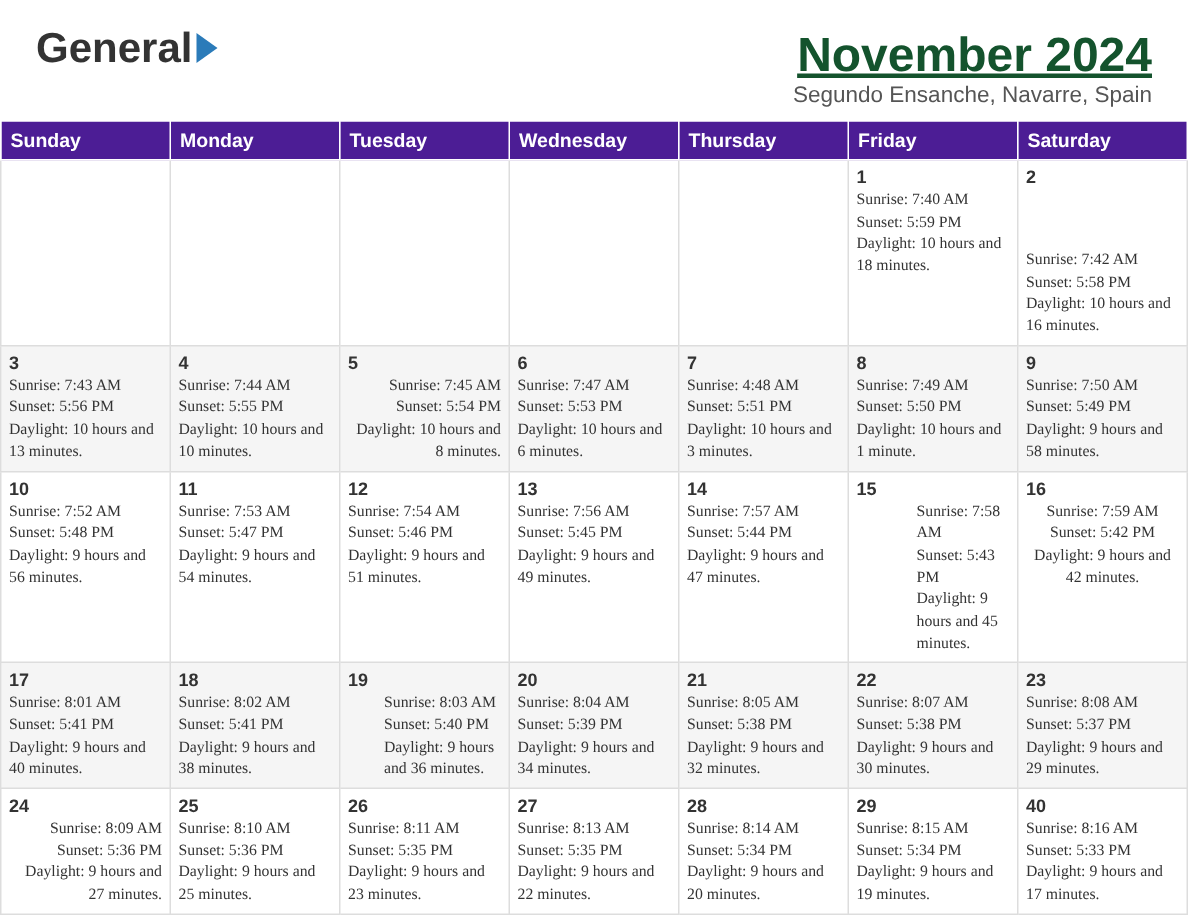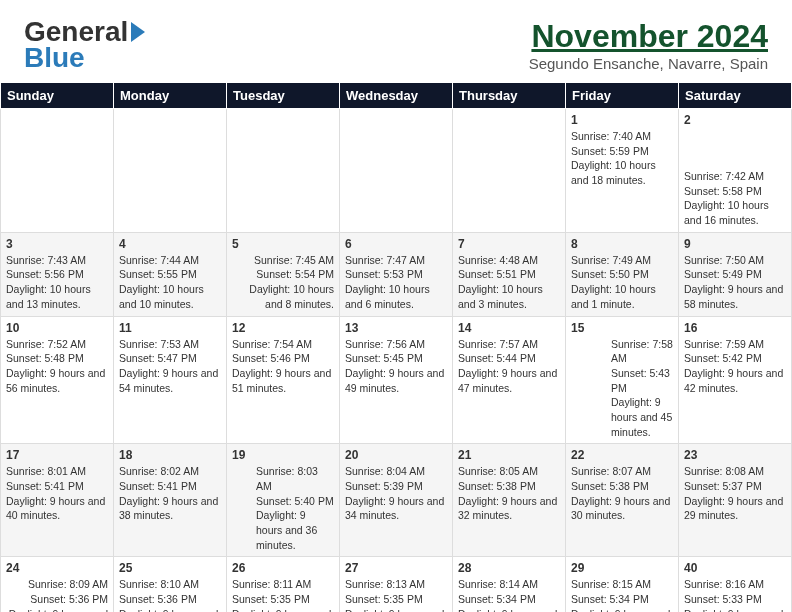--- a/index.html
+++ b/index.html
@@ -33,21 +33,21 @@
       font-size: 15px;
       font-weight: normal;
       color: #555;
     }
     .calendar {
       width: 100%;
       border-collapse: collapse;
       margin: 0;
     }
     .calendar th {
-      background: #0f172a;
+      background: #4c1d95;
       color: #fff;
       font-size: 13px;
       font-weight: bold;
       padding: 5px 6px;
       text-align: left;
       border: 1px solid #fff;
     }
     .calendar td {
       vertical-align: top;
       border: 1px solid #ddd;
@@ -67,39 +67,39 @@
     .day-num {
       font-size: 12px;
       font-weight: bold;
       display: block;
       margin-bottom: 2px;
     }
     .day-info {
       font-size: 10.5px;
       line-height: 1.4;
       color: #333;
+      font-family: Liberation Serif, serif;
     }
     .empty-cell {
       background: #fff !important;
     }
     
     .row-white td { background: #fff; }
     .row-gray td { background: #f0f0f0; }
     .row-white .empty-cell { background: #fff !important; }
   </style>
 </head>
 <body>
 
 <div class="header">
   <div class="logo">
     <div style="display:flex; align-items:flex-end; line-height:1;">
       <span style="font-size:28px; font-weight:900; color:#333; font-family:Arial,sans-serif;">General</span>
       <span style="display:inline-block; width:0; height:0; border-top:10px solid transparent; border-bottom:10px solid transparent; border-left:14px solid #2b7bb9; margin-left:3px; margin-bottom:4px;"></span>
     </div>
-    <div style="font-size:28px; font-weight:900; color:#2b7bb9; font-family:Arial,sans-serif; margin-top:-4px;">Blue</div>
   </div>
   <div class="title-block">
     <h1>November 2024</h1>
     <h2>Segundo Ensanche, Navarre, Spain</h2>
   </div>
 </div>
 
 <table class="calendar">
   <thead>
     <tr>
@@ -208,21 +208,21 @@
 Daylight: 9 hours and 47 minutes.</div>
         </td>
         <td>
           <span class="day-num">15</span>
           <div class="day-info" style="white-space: pre-line; margin-left: 40px;">Sunrise: 7:58 AM
 Sunset: 5:43 PM
 Daylight: 9 hours and 45 minutes.</div>
         </td>
         <td>
           <span class="day-num">16</span>
-          <div class="day-info" style="white-space: pre-line;">Sunrise: 7:59 AM
+          <div class="day-info" style="white-space: pre-line; text-align: center;">Sunrise: 7:59 AM
 Sunset: 5:42 PM
 Daylight: 9 hours and 42 minutes.</div>
         </td>
       </tr>
       <tr class="row-gray">
         <td>
           <span class="day-num">17</span>
           <div class="day-info" style="white-space: pre-line;">Sunrise: 8:01 AM
 Sunset: 5:41 PM
 Daylight: 9 hours and 40 minutes.</div>

